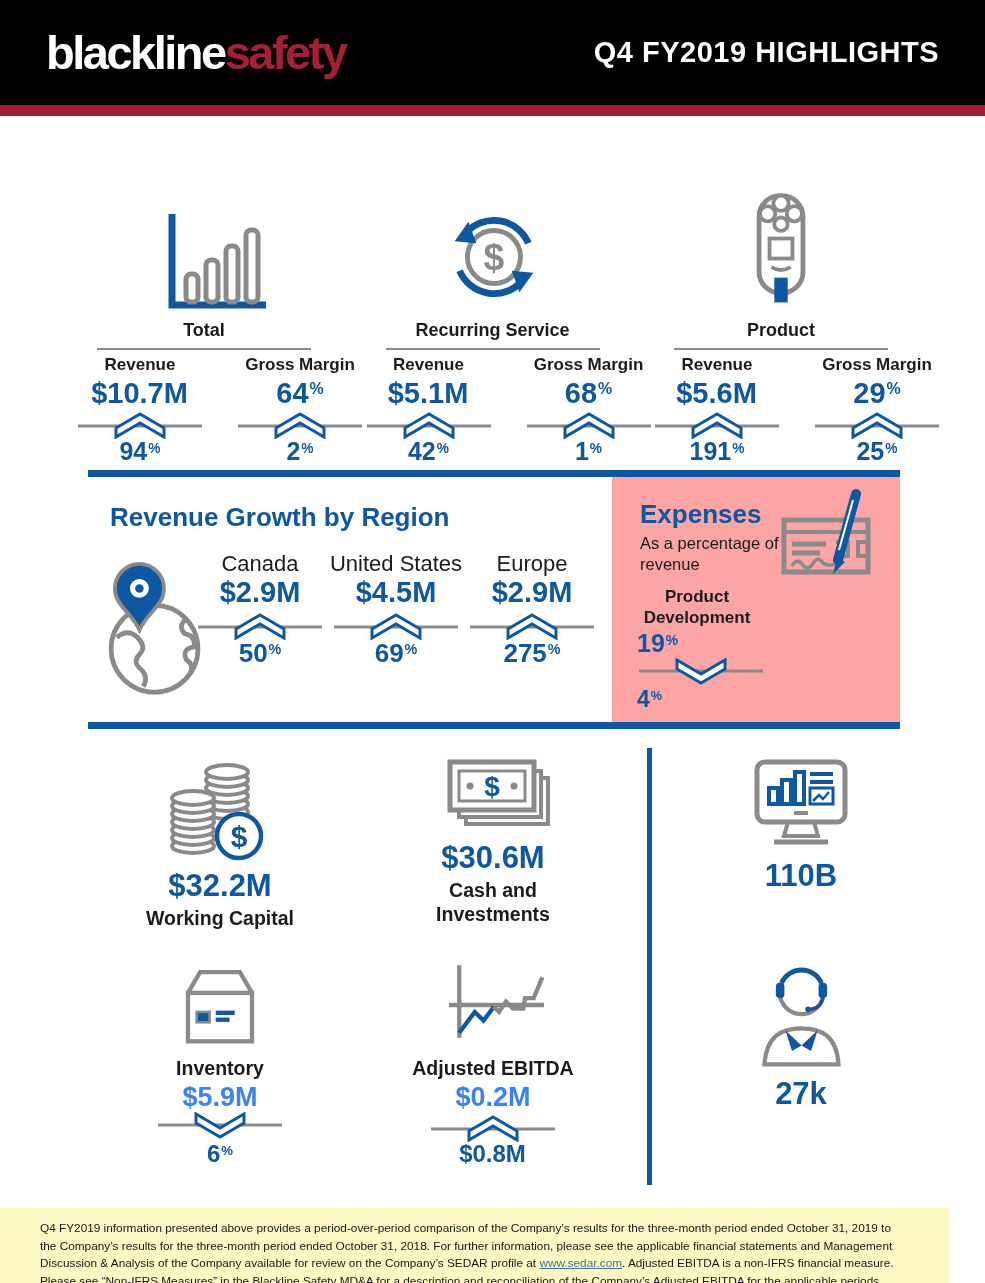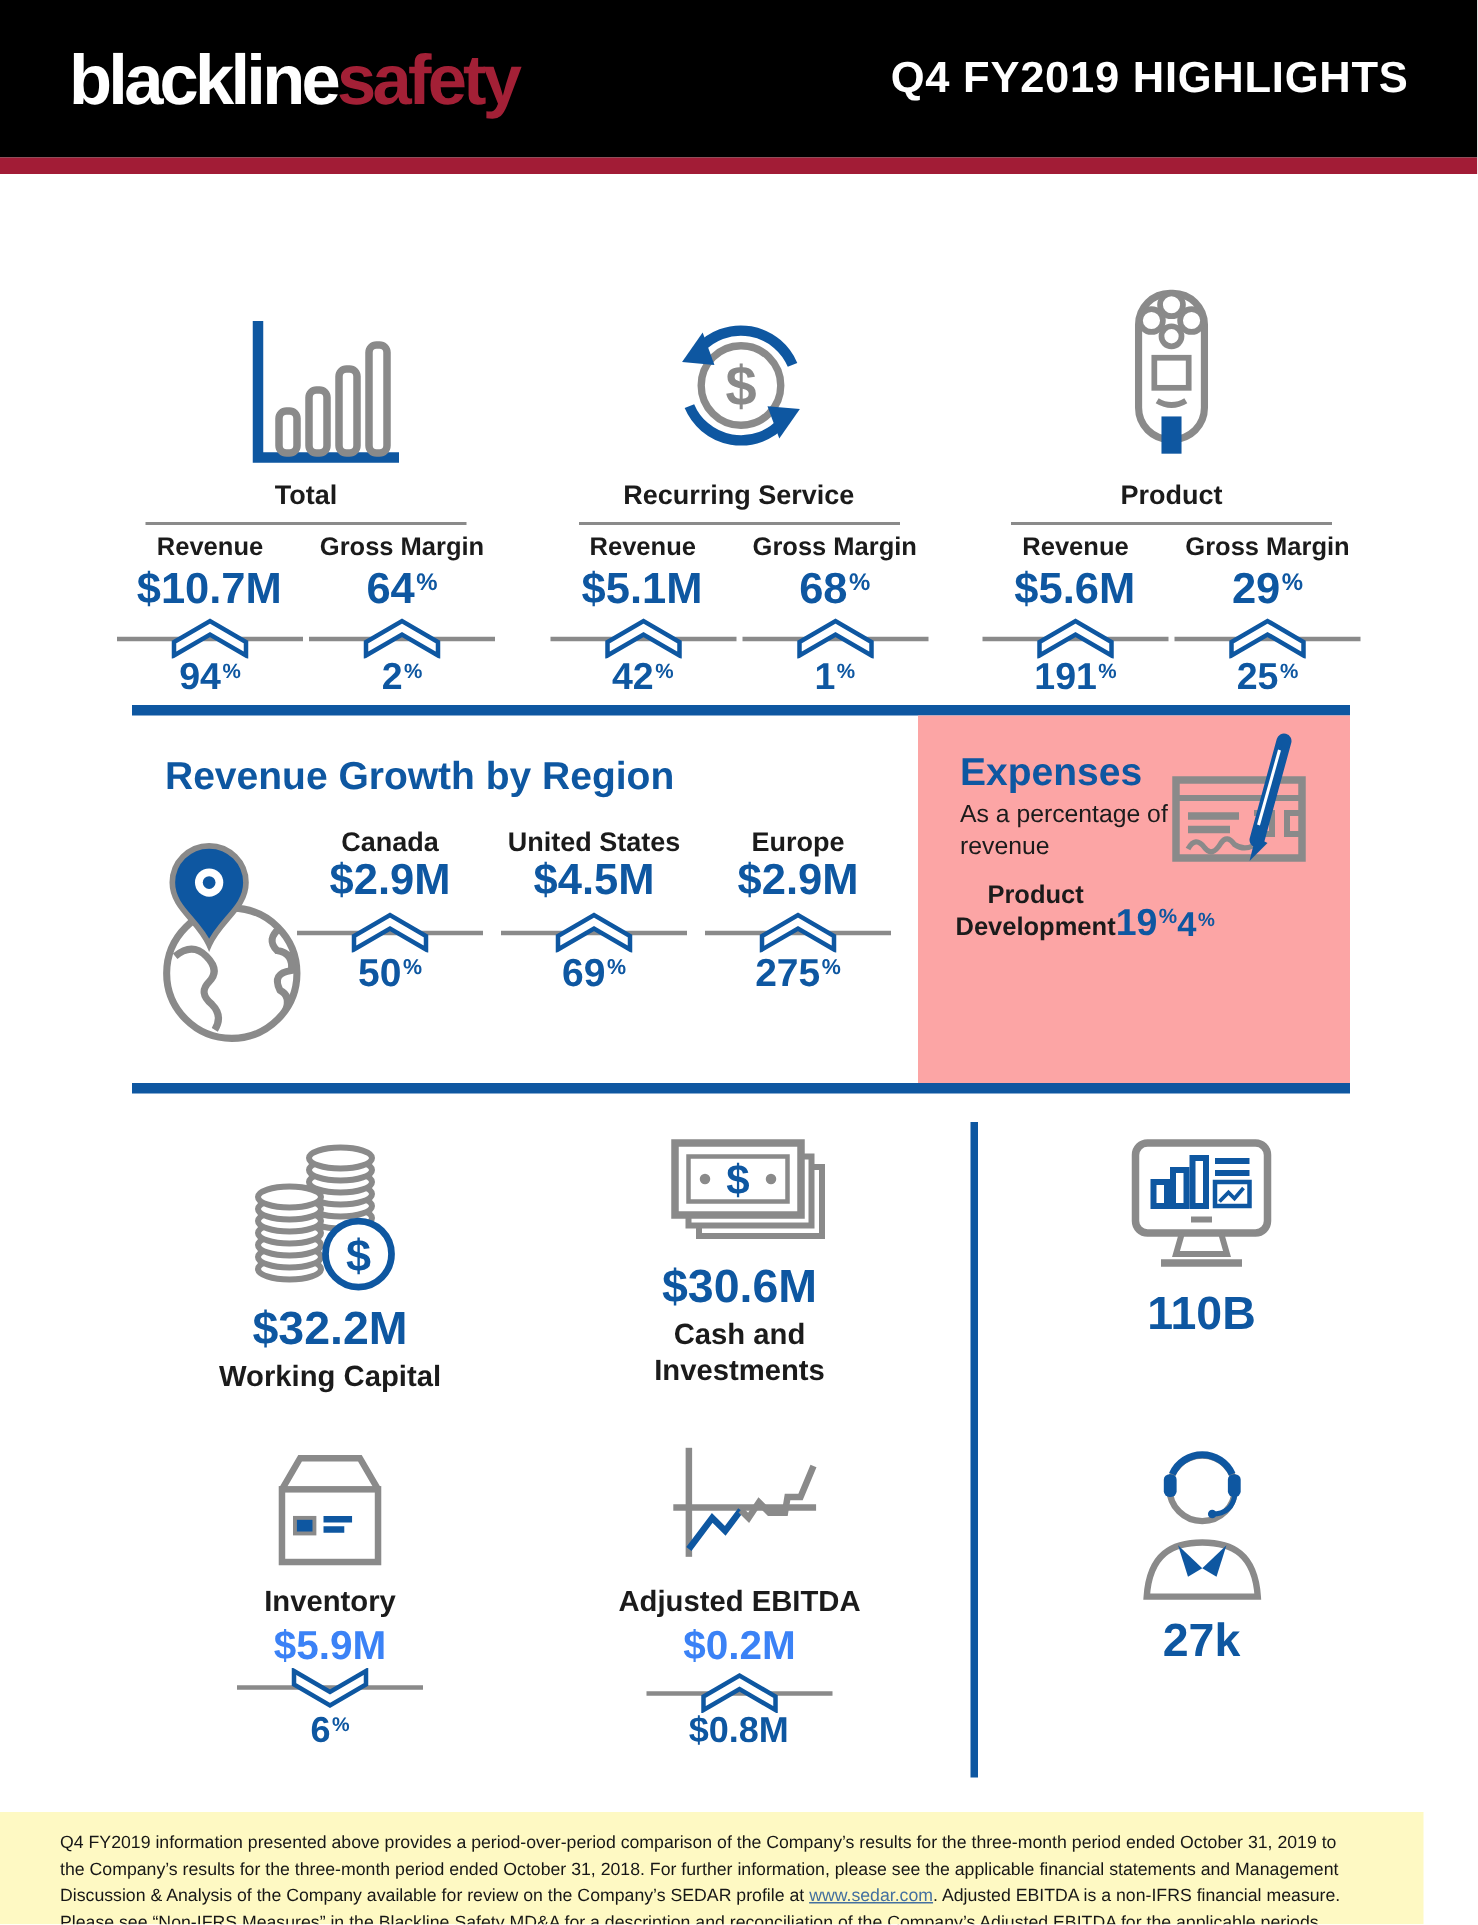--- a/index.html
+++ b/index.html
@@ -19,49 +19,49 @@
   .headline{position:absolute;top:139px;left:0;width:985px;text-align:center;}
   .headline span{display:inline-block;max-width:800px;font-size:19.5px;font-weight:bold;
                  color:#191919;line-height:1.45;}
 
   
   .top-stats{position:absolute;top:198px;left:76px;width:833px;display:flex;justify-content:space-between;}
   .stat-col{width:256px;display:flex;flex-direction:column;align-items:center;}
   .icon-box{height:114px;display:flex;align-items:flex-end;justify-content:center;}
   .col-name{font-size:18px;font-weight:bold;margin-top:8px;}
   .col-rule{width:214px;height:2px;background:#8a8a8a;margin-top:7px;}
-  .substats{display:flex;width:100%;margin-top:5px;}
+  .substats{display:flex;width:100%;margin-top:5px;gap:32px;}
   .substat{flex:1;display:flex;flex-direction:column;align-items:center;}
   .s-label{font-size:17px;font-weight:bold;}
   .s-value{font-size:29px;font-weight:bold;color:#0e57a1;line-height:1.05;margin-top:3px;}
   .sup{font-size:55%;position:relative;top:-.55em;margin-left:1px;}
   .chev{display:block;margin-top:1px;}
   .s-change{font-size:25px;font-weight:bold;color:#0e57a1;line-height:1;}
 
   
   .rule{position:absolute;left:88px;width:812px;height:7px;background:#0e57a1;}
   .rule-1{top:470px;} .rule-2{top:722px;}
 
   
   .region-sec{position:absolute;top:477px;left:88px;width:524px;}
   .region-title{font-size:26px;font-weight:bold;color:#0e57a1;margin:25px 0 0 22px;}
   .region-row{display:flex;margin-top:14px;align-items:flex-start;}
   .globe-box{width:96px;margin-left:8px;margin-top:8px;}
   .region-stat{width:136px;display:flex;flex-direction:column;align-items:center;margin-top:4px;}
-  .r-name{font-size:18px;font-weight:bold;white-space:nowrap;}
+  .r-name{font-size:22px;font-weight:normal;white-space:nowrap;}
   .r-value{font-size:29px;font-weight:bold;color:#0e57a1;line-height:1.1;}
   .r-change{font-size:26px;font-weight:bold;color:#0e57a1;line-height:1;}
 
   
   .expenses-box{position:absolute;top:477px;left:612px;width:288px;height:245px;background:#fca5a5;}
   .exp-title{font-size:26px;font-weight:bold;color:#0e57a1;margin:22px 0 0 28px;}
   .exp-sub{font-size:16.5px;margin:3px 0 0 28px;line-height:1.25;width:145px;color:#1b1b1b;}
   .exp-icon{position:absolute;top:10px;right:20px;}
   .exp-row{display:flex;margin-top:12px;padding-left:25px;}
-  .exp-stat{width:120px;display:flex;align-items:flex-end;}
+  .exp-stat{width:120px;display:flex;flex-direction:column;align-items:flex-start;}
   .exp-label{font-size:17px;font-weight:bold;text-align:center;line-height:1.2;height:42px;
              display:flex;align-items:flex-end;justify-content:center;}
   .exp-value{font-size:25px;font-weight:bold;color:#0e57a1;margin-top:2px;line-height:1.05;}
   .exp-change{font-size:23px;font-weight:bold;color:#0e57a1;line-height:1;}
 
   
   .v-divider{position:absolute;left:647px;top:748px;width:5px;height:437px;background:#0e57a1;}
   .cell{position:absolute;display:flex;flex-direction:column;align-items:center;text-align:center;}
   .cell-wc{left:85px;top:752px;width:270px;}
   .cell-cash{left:358px;top:752px;width:270px;}

